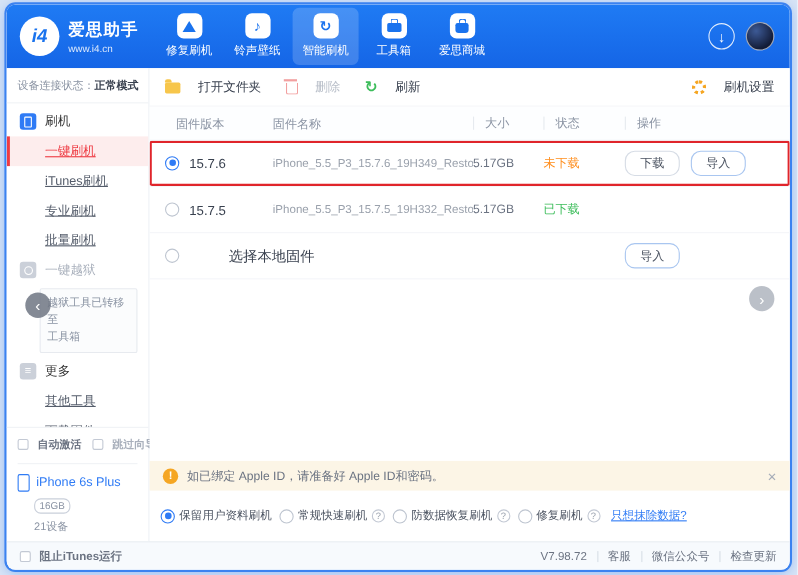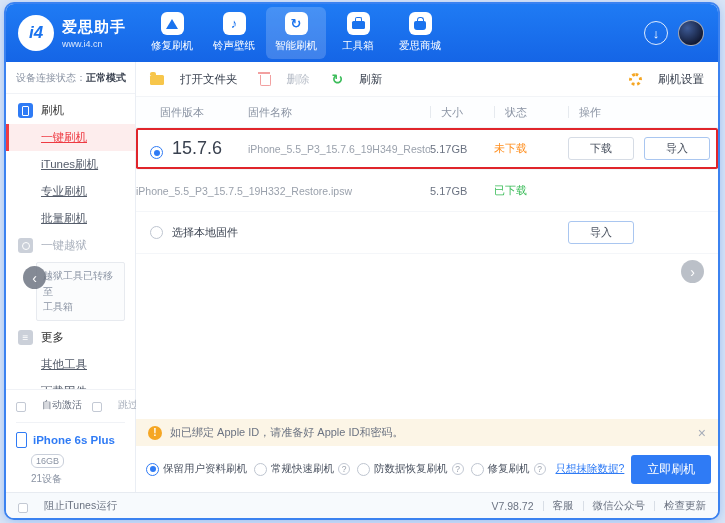--- a/index.html
+++ b/index.html
@@ -44,27 +44,27 @@
   .sb-item.active::before{content:"";position:absolute;left:0;top:0;bottom:0;width:3px;background:#EE3B43;}
   .sic{width:15px;height:15px;border-radius:3px;display:flex;align-items:center;justify-content:center;flex:none;color:#fff;}
   .sic-flash{background:#2F7BF5;}
   .sic-flash::after{content:"";width:5px;height:8px;border:1.2px solid #fff;border-radius:1px;}
   .sic-jb{background:#CBD0D9;}
   .sic-jb::after{content:"";width:6px;height:6px;border:1.2px solid #fff;border-radius:50%;}
   .sic-more{background:#CBD0D9;font-size:10px;font-weight:bold;}
   .jb-note{margin:3px 10px 3px 30px;border:1px solid #E7EAEF;background:#FBFCFD;border-radius:2px;padding:5px 6px;font-size:10px;line-height:1.55;color:#8A93A3;}
   .sb-bottom{border-top:1px solid #F0F2F6;padding:8px 10px 6px;}
   .cb-row{display:flex;gap:10px;font-size:10px;color:#6B7382;align-items:center;white-space:nowrap;}
-  .cb-lab{display:flex;gap:16px;align-items:flex-end;cursor:pointer;}
+  .cb-lab{display:flex;gap:8px;align-items:center;cursor:pointer;font-weight:bold;}
   .cb{width:10px;height:10px;border:1px solid #C3C9D4;border-radius:2px;background:#fff;flex:none;box-sizing:border-box;}
   .dim-lab{color:#A9B0BC;}
   .dev{margin-top:10px;padding-top:9px;border-top:1px solid #F0F2F6;}
   .dev-row{display:flex;align-items:center;gap:6px;}
   .dev-phone{width:9px;height:14px;border:1.5px solid #2F7BF5;border-radius:2px;flex:none;}
-  .dev-name{color:#2F7BF5;font-size:11.5px;font-weight:bold;white-space:nowrap;text-align:center;}
+  .dev-name{color:#2F7BF5;font-size:11.5px;font-weight:normal;white-space:nowrap;text-align:center;}
   .dev-cap{display:inline-block;margin:6px 0 0 15px;border:1px solid #C9CFDA;border-radius:6px;color:#8A93A3;font-size:9px;padding:1px 4px;}
   .dev-count{margin:4px 0 0 15px;font-size:10px;color:#8A93A3;}
 
   
   .main{flex:1;display:flex;flex-direction:column;background:#fff;min-width:0;}
   .toolbar{height:34px;display:flex;align-items:center;gap:22px;padding:0 14px;font-size:11.5px;color:#39414F;border-bottom:1px solid #F2F4F7;flex:none;}
   .tool{display:flex;align-items:center;gap:16px;cursor:pointer;white-space:nowrap;}
   .tool.disabled{color:#B9BFC9;}
   .ic-folder{width:14px;height:10px;background:#F7C64B;border-radius:1.5px;position:relative;margin-top:2px;}
   .ic-folder::before{content:"";position:absolute;top:-3px;left:0;width:6px;height:3px;background:#F7C64B;border-radius:2px 2px 0 0;}
@@ -78,30 +78,30 @@
   .th{box-sizing:border-box;white-space:nowrap;}
   .th.sep{border-left:1px solid #E6EAEF;padding-left:10px;height:12px;line-height:12px;}
   .w-ver{width:112px;padding-left:24px;}
   .w-name{flex:1;min-width:0;}
   .w-size{width:64px;}
   .w-status{width:74px;}
   .w-act{width:150px;}
 
   .frow{display:flex;align-items:center;height:41px;border-bottom:1px solid #F4F6F9;font-size:11px;cursor:pointer;flex:none;}
   .frow.selected{box-shadow:inset 0 0 0 2px #E0252B;border-radius:2px;}
-  .c-ver{width:112px;padding-left:14px;box-sizing:border-box;display:flex;align-items:flex-end;gap:9px;color:#39414F;font-size:18px;}
+  .c-ver{width:112px;padding-left:14px;box-sizing:border-box;display:flex;align-items:flex-start;gap:9px;color:#39414F;font-size:12px;}
   .c-name{flex:1;min-width:0;color:#9AA1AC;font-size:10.5px;white-space:nowrap;overflow:hidden;}
   .c-size{width:64px;color:#6B7382;}
   .c-status{width:74px;}
   .st-pending{color:#FF8F1F;}
   .st-done{color:#3DBD5B;}
   .c-act{width:150px;display:flex;gap:10px;align-items:center;}
-  .btn-sm{width:66px;height:23px;border:1px solid #D6DCE5;border-radius:3px;background:#fff;font-size:11px;color:#4A5260;display:flex;align-items:center;justify-content:center;cursor:pointer;box-sizing:border-box;flex:none;}
+  .btn-sm{width:50px;height:23px;border:1px solid #D6DCE5;border-radius:9px;background:#fff;font-size:11px;color:#4A5260;display:flex;align-items:center;justify-content:center;cursor:pointer;box-sizing:border-box;flex:none;}
   .btn-sm.blue{border-color:#A9C6F0;}
-  .local-label{flex:1;color:#39414F;font-size:11px;}
+  .local-label{flex:1;color:#39414F;font-size:13px;margin-left:36px;}
   .rad{width:13px;height:13px;border:1px solid #BEC5D0;border-radius:50%;background:#fff;position:relative;flex:none;box-sizing:border-box;}
   .rad.on{border-color:#2F7BF5;}
   .rad.on::after{content:"";position:absolute;left:2.5px;top:2.5px;width:6px;height:6px;background:#2F7BF5;border-radius:50%;}
 
   .spacer{flex:1;}
   .notice{height:27px;background:#FCF5E6;display:flex;align-items:center;gap:8px;padding:0 12px;font-size:11px;color:#6B7382;flex:none;white-space:nowrap;}
   .warn-ic{width:14px;height:14px;border-radius:50%;background:#F5A623;color:#fff;font-size:10px;font-weight:bold;display:flex;align-items:center;justify-content:center;flex:none;}
   .notice-close{margin-left:auto;color:#A6ACB8;font-size:14px;cursor:pointer;}
 
   .bpanel{height:46px;display:flex;align-items:center;gap:7px;padding:0 10px;font-size:10.5px;color:#4A5260;flex:none;white-space:nowrap;}
@@ -267,20 +267,24 @@
         <div class="c-name">iPhone_5.5_P3_15.7.6_19H349_Restore.ipsw</div>
         <div class="c-size">5.17GB</div>
         <div class="c-status st-pending">未下载</div>
         <div class="c-act">
           <div class="btn-sm">下载</div>
           <div class="btn-sm blue">导入</div>
         </div>
       </div>
 
       <div class="frow">
+        <div class="c-ver">
+          <span class="rad"></span>
+          <span>15.7.5</span>
+        </div>
         <div class="c-name">iPhone_5.5_P3_15.7.5_19H332_Restore.ipsw</div>
         <div class="c-size">5.17GB</div>
         <div class="c-status st-done">已下载</div>
         <div class="c-act"></div>
       </div>
 
       <div class="frow">
         <div class="c-ver" style="width:36px;">
           <span class="rad"></span>
         </div>
@@ -312,21 +316,20 @@
           <span class="rad"></span>
           <span>防数据恢复刷机</span>
           <span class="help">?</span>
         </div>
         <div class="opt">
           <span class="rad"></span>
           <span>修复刷机</span>
           <span class="help">?</span>
         </div>
         <span class="erase-link">只想抹除数据?</span>
-        <div class="flash-btn">立即刷机</div>
       </div>
     </div>
   </div>
 
   <div class="statusbar">
     <span class="cb-lab" style="font-size:10.5px;">
       <span class="cb"></span>
       <span>阻止iTunes运行</span>
     </span>
     <div class="sbr">

